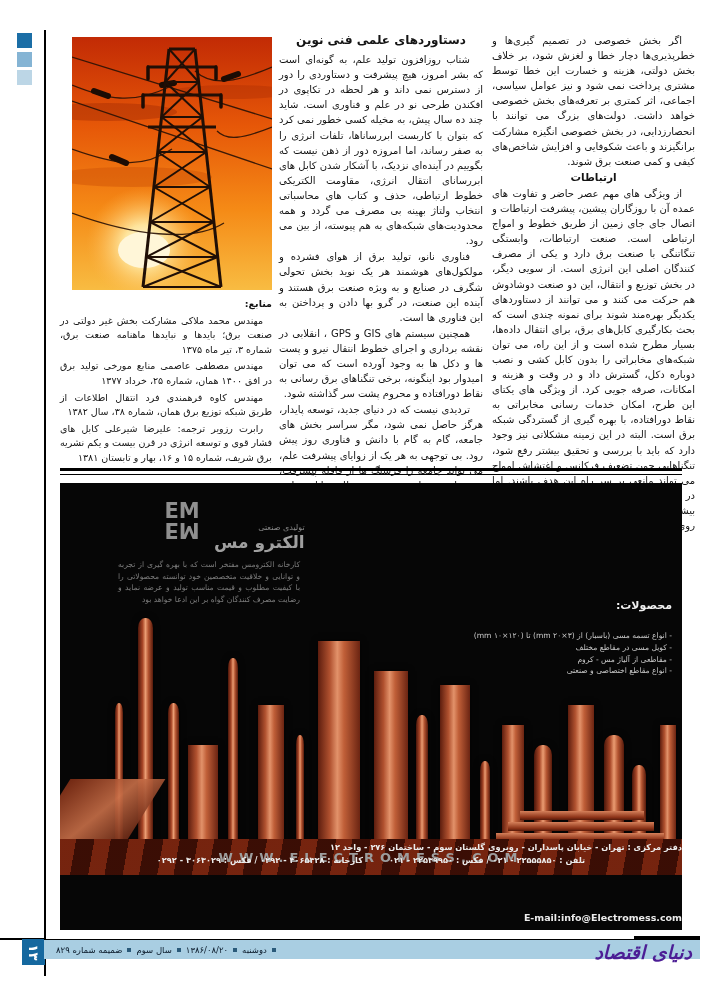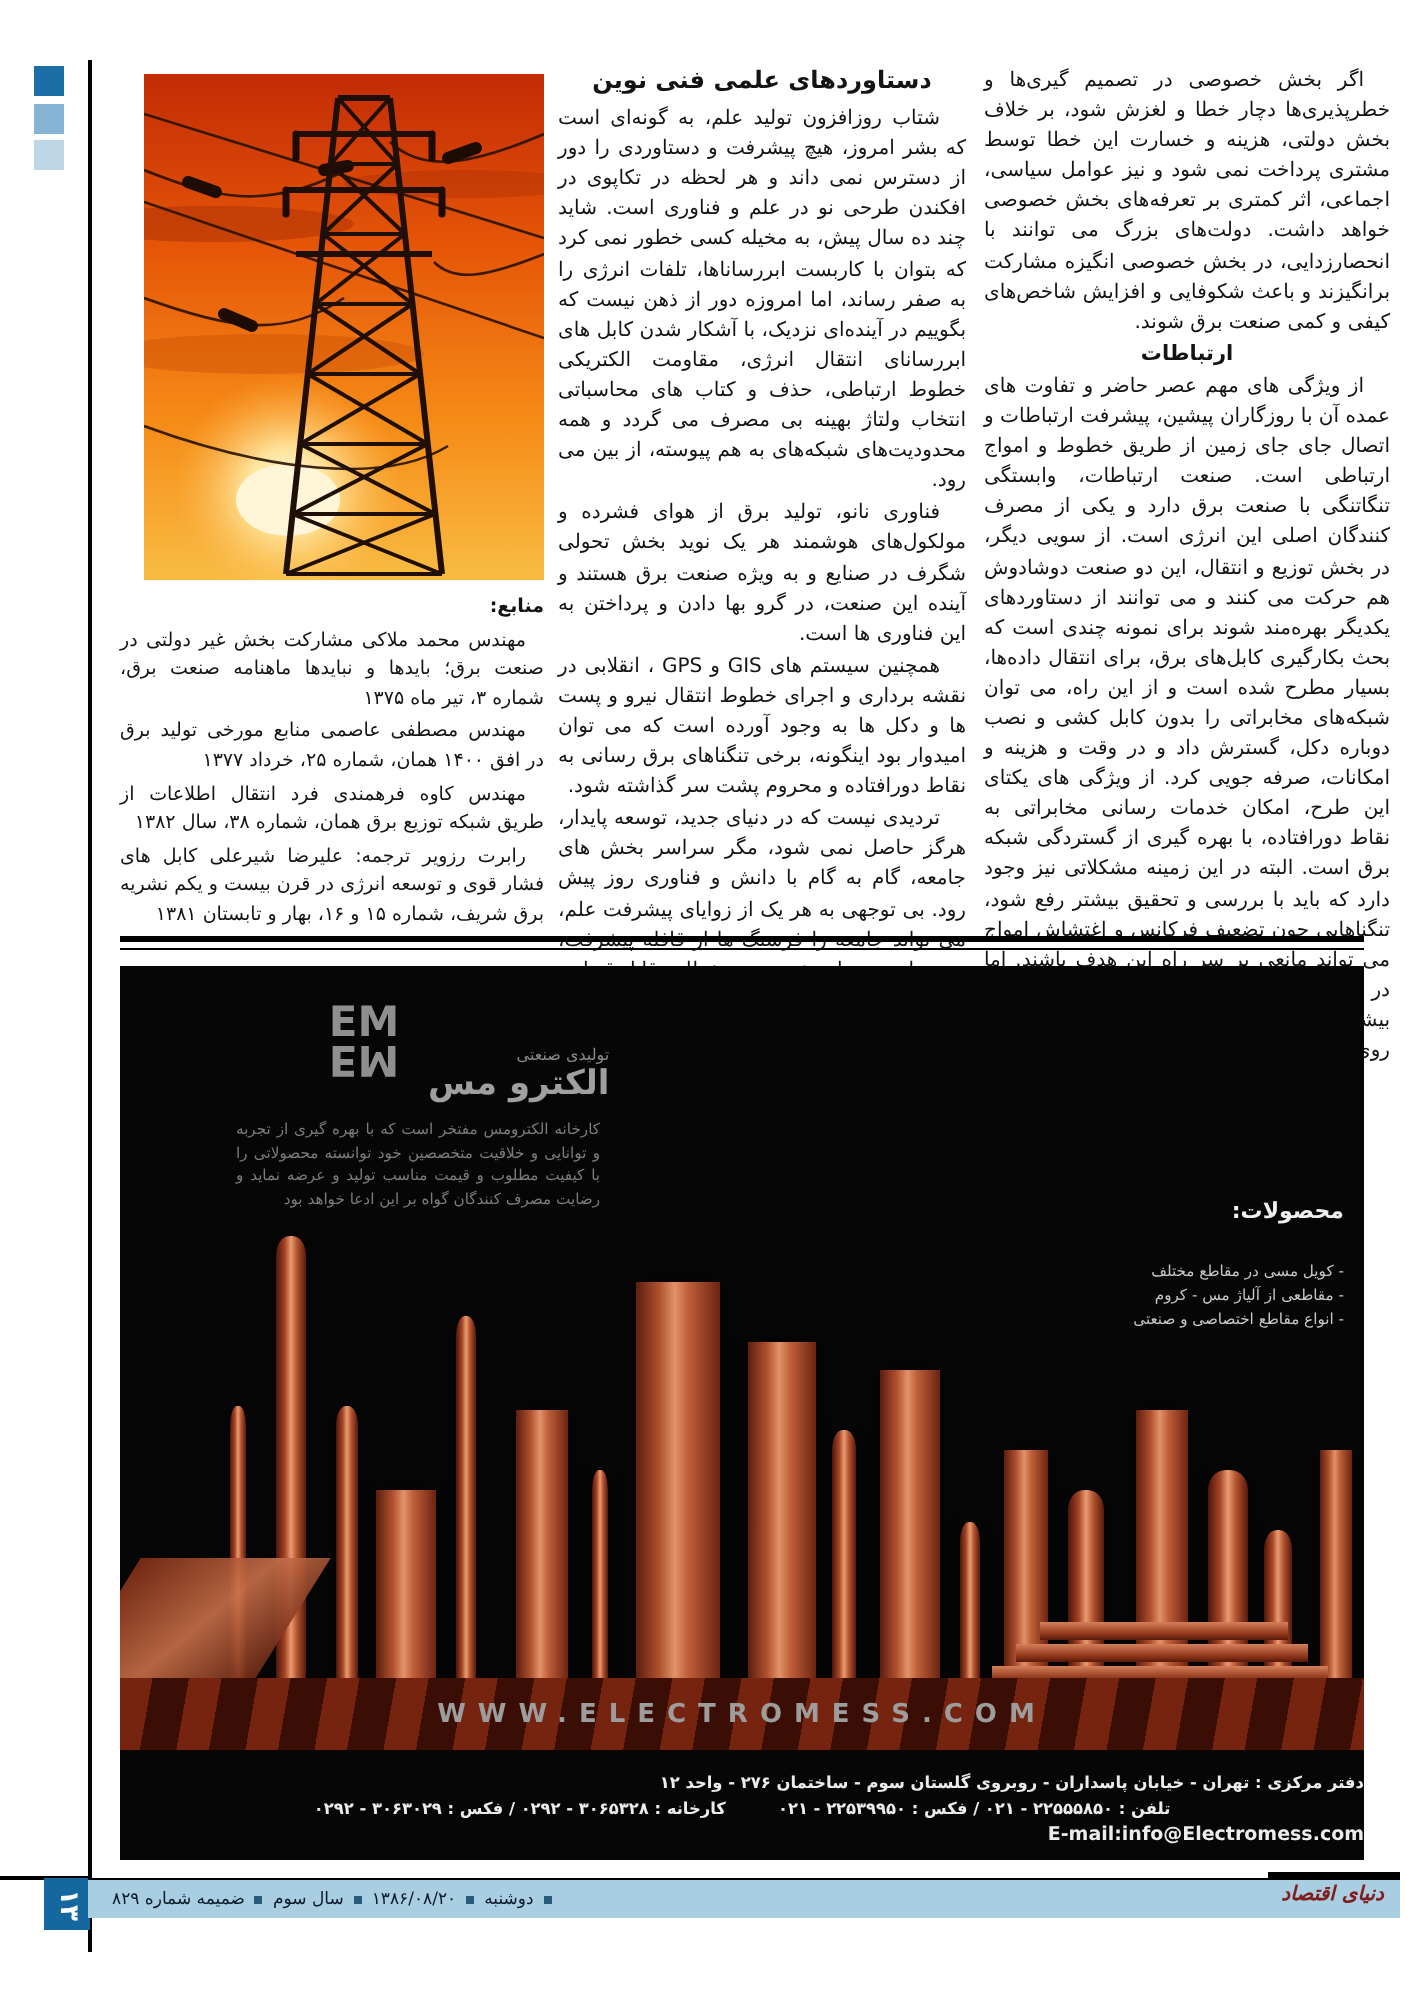--- a/index.html
+++ b/index.html
@@ -46,30 +46,30 @@
   .slab{position:absolute;background:linear-gradient(180deg,#d5805a,#8c3318 70%,#561a0a);}
   .sheet{position:absolute;left:-14px;bottom:18px;width:95px;height:78px;transform:skewX(-32deg);
          background:linear-gradient(120deg,#7e2c14,#c86f48 50%,#5d1e0d);opacity:.9;}
   .strip{position:absolute;left:0;right:0;bottom:0;height:36px;
          background:repeating-linear-gradient(100deg,rgba(158,48,20,.65) 0 16px,rgba(64,14,5,.75) 16px 34px),#2a0d05;}
   .website{position:absolute;left:0;right:0;bottom:10px;text-align:center;z-index:6;
            color:#9d9d9d;font-size:13px;font-weight:bold;letter-spacing:6px;}
   .ad-contact{position:absolute;left:0;right:0;bottom:5px;text-align:right;direction:rtl;color:#ececec;z-index:7;}
   .addr{font-size:8.2px;line-height:13px;font-weight:bold;}
   .phones{font-size:8.2px;line-height:13px;font-weight:bold;display:flex;justify-content:center;gap:26px;direction:rtl;}
-  .email{direction:ltr;font-size:9.5px;line-height:14px;font-weight:bold;}
+  .email{direction:ltr;font-size:9.5px;line-height:14px;font-weight:bold;margin-top:44px;}
   
   .f-line-left{position:absolute;left:0;top:938px;width:46px;height:2px;background:#000;}
   .f-bar{position:absolute;left:44px;top:939px;width:656px;height:19px;background:#a9cee2;border-top:1px solid #000;}
   .f-logo-rule{position:absolute;right:0;top:-4px;width:66px;height:3px;background:#000;}
   .f-meta{position:absolute;left:12px;top:0;height:100%;display:flex;align-items:center;gap:5px;
           direction:rtl;font-size:8.5px;color:#0a1a2a;}
   .f-sep{width:4px;height:4px;background:#2a5a7a;display:inline-block;}
   .f-logo{position:absolute;right:8px;top:1px;font-family:"DejaVu Serif",serif;font-style:italic;
-          font-weight:bold;font-size:10px;color:#7f1d1d;text-align:right;}
+          font-weight:bold;font-size:19px;color:#4c1d95;text-align:right;}
   .f-pagebox{position:absolute;left:22px;top:939px;width:23px;height:26px;background:#15689f;
              color:#fff;font-weight:bold;font-size:13px;display:flex;align-items:center;justify-content:center;}
   .f-pagebox span{transform:rotate(90deg);display:block;}
 </style>
 </head>
 <body>
 
 <div class="page">
 
   <div class="sq sq1"></div>
@@ -213,20 +213,21 @@
           </g>
         </svg>
         <div class="brand">
           <div class="brand-small">تولیدی صنعتی</div>
           <div class="brand-big">الکترو مس</div>
         </div>
       </div>
       <p class="ad-intro">کارخانه الکترومس مفتخر است که با بهره گیری از تجربه و توانایی و خلاقیت متخصصین خود توانسته محصولاتی را با کیفیت مطلوب و قیمت مناسب تولید و عرضه نماید و رضایت مصرف کنندگان گواه بر این ادعا خواهد بود</p>
       <div class="products">
         <div class="products-head">محصولات:</div>
+        <div class="product">- انواع تسمه مسی (باسبار) از (۳×۲۰ mm) تا (۱۲۰×۱۰ mm)</div>
         <div class="product">- کویل مسی در مقاطع مختلف</div>
         <div class="product">- مقاطعی از آلیاژ مس - کروم</div>
         <div class="product">- انواع مقاطع اختصاصی و صنعتی</div>
       </div>
       <div class="website">WWW.ELECTROMESS.COM</div>
     </div>
     <div class="ad-contact">
       <div class="addr">دفتر مرکزی : تهران - خیابان پاسداران - روبروی گلستان سوم - ساختمان ۲۷۶ - واحد ۱۲</div>
       <div class="phones">
         <span>تلفن : ۲۲۵۵۵۸۵۰ - ۰۲۱ / فکس : ۲۲۵۳۹۹۵۰ - ۰۲۱</span>

